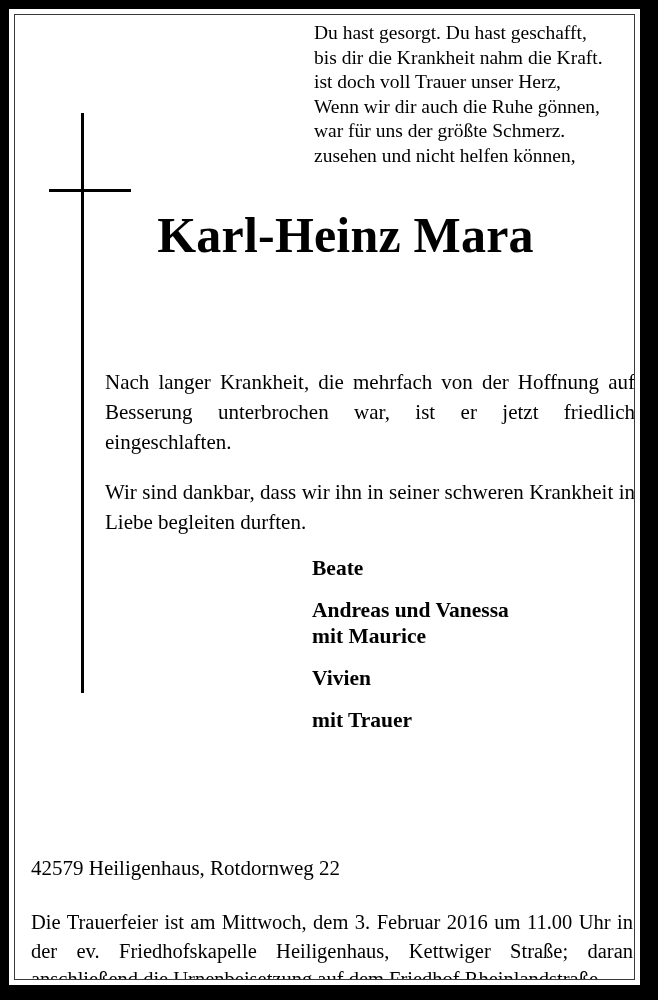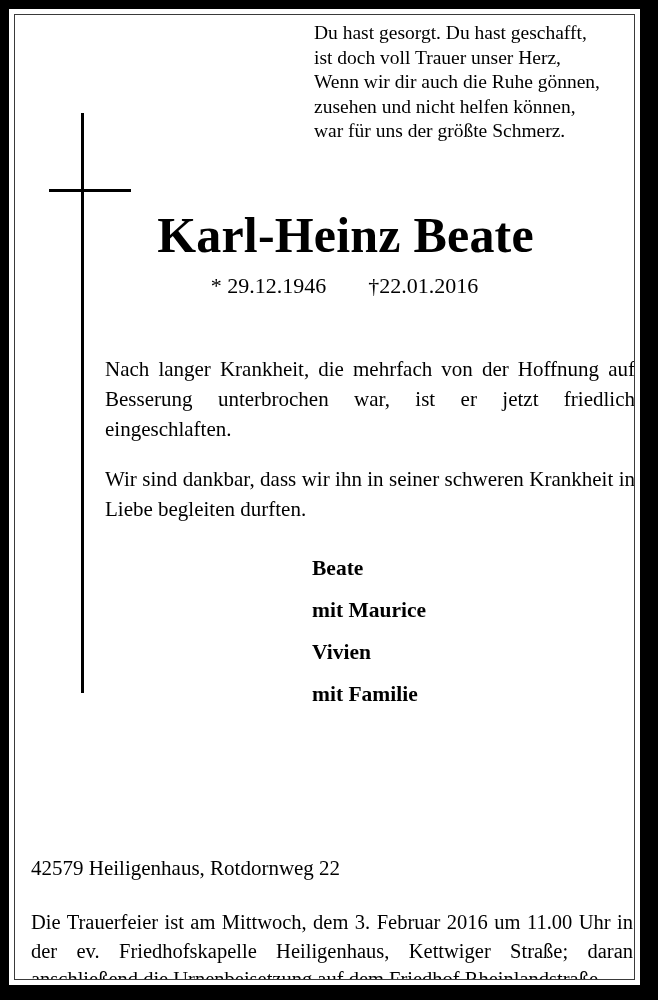--- a/index.html
+++ b/index.html
@@ -111,21 +111,21 @@
   .body-block {
     position: absolute;
     left: 90px;
     top: 339px;
     width: 530px;
     font-size: 21px;
     line-height: 30px;
   }
   .body-para {
     text-align: justify;
-    margin: 0 0 20px 0;
+    margin: 13px 0 20px 0;
   }
   .body-para:last-child { margin-bottom: 0; }
 
   
   .survivors {
     position: absolute;
     left: 297px;
     top: 530px;
     width: 320px;
     font-weight: bold;
@@ -169,49 +169,48 @@
   <div class="notice-inner-gap">
     <div class="notice-card">
 
       <div class="cross">
         <div class="cross-vert"></div>
         <div class="cross-horiz"></div>
       </div>
 
       <div class="poem">
         <span class="line">Du hast gesorgt. Du hast geschafft,</span>
+        <span class="line">bis dir die Krankheit nahm die Kraft.</span>
         <span class="line">ist doch voll Trauer unser Herz,</span>
         <span class="line">Wenn wir dir auch die Ruhe gönnen,</span>
+        <span class="line">war für uns der größte Schmerz.</span>
         <span class="line">zusehen und nicht helfen können,</span>
-        <span class="line">war für uns der größte Schmerz.</span>
-      </div>
-
-      <div class="deceased-name">Karl-Heinz Beate</div>
-
-      <div class="dates">
-        <span>* 29.12.1946</span><span class="gap"></span><span>†22.01.2016</span>
-      </div>
+      </div>
+
+      <div class="deceased-name">Karl-Heinz Mara</div>
+
 
       <div class="body-block">
         <p class="body-para">Nach langer Krankheit, die mehrfach von der Hoffnung auf Besserung unterbrochen war, ist er jetzt friedlich eingeschlaften.</p>
         <p class="body-para">Wir sind dankbar, dass wir ihn in seiner schweren Krankheit in Liebe begleiten durften.</p>
       </div>
 
       <div class="survivors">
         <div class="survivor-group">
           <span class="sub-line">Beate</span>
         </div>
         <div class="survivor-group">
+          <span class="sub-line">Andreas und Vanessa</span>
           <span class="sub-line">mit Maurice</span>
         </div>
         <div class="survivor-group">
           <span class="sub-line">Vivien</span>
         </div>
         <div class="survivor-group">
-          <span class="sub-line">mit Familie</span>
+          <span class="sub-line">mit Trauer</span>
         </div>
       </div>
 
       <div class="address-line">42579 Heiligenhaus, Rotdornweg 22</div>
 
       <div class="funeral-info">
         <span>Die Trauerfeier ist am Mittwoch, dem 3. Februar 2016 um 11.00 Uhr in der ev. Friedhofskapelle Heiligenhaus, Kettwiger Straße; daran anschließend die Urnenbeisetzung auf dem Friedhof Rheinlandstraße.</span>
       </div>
 
     </div>

